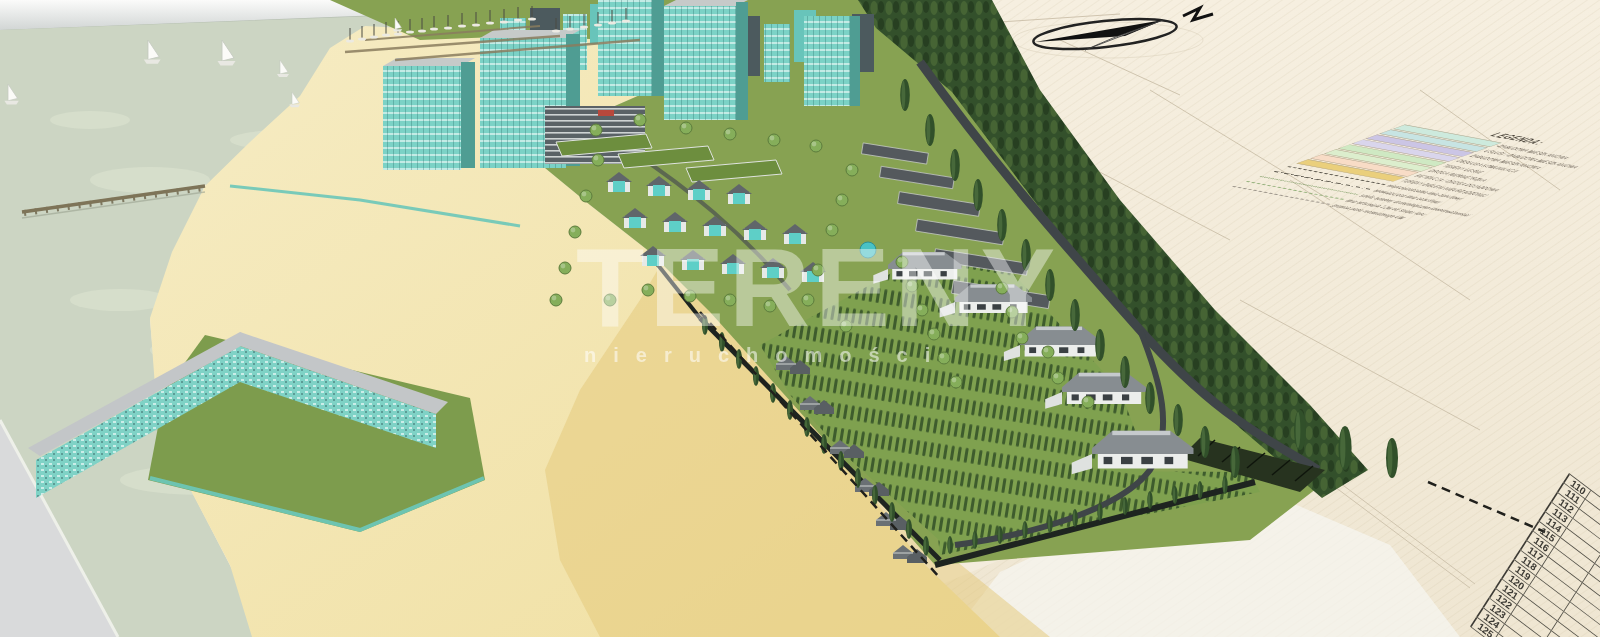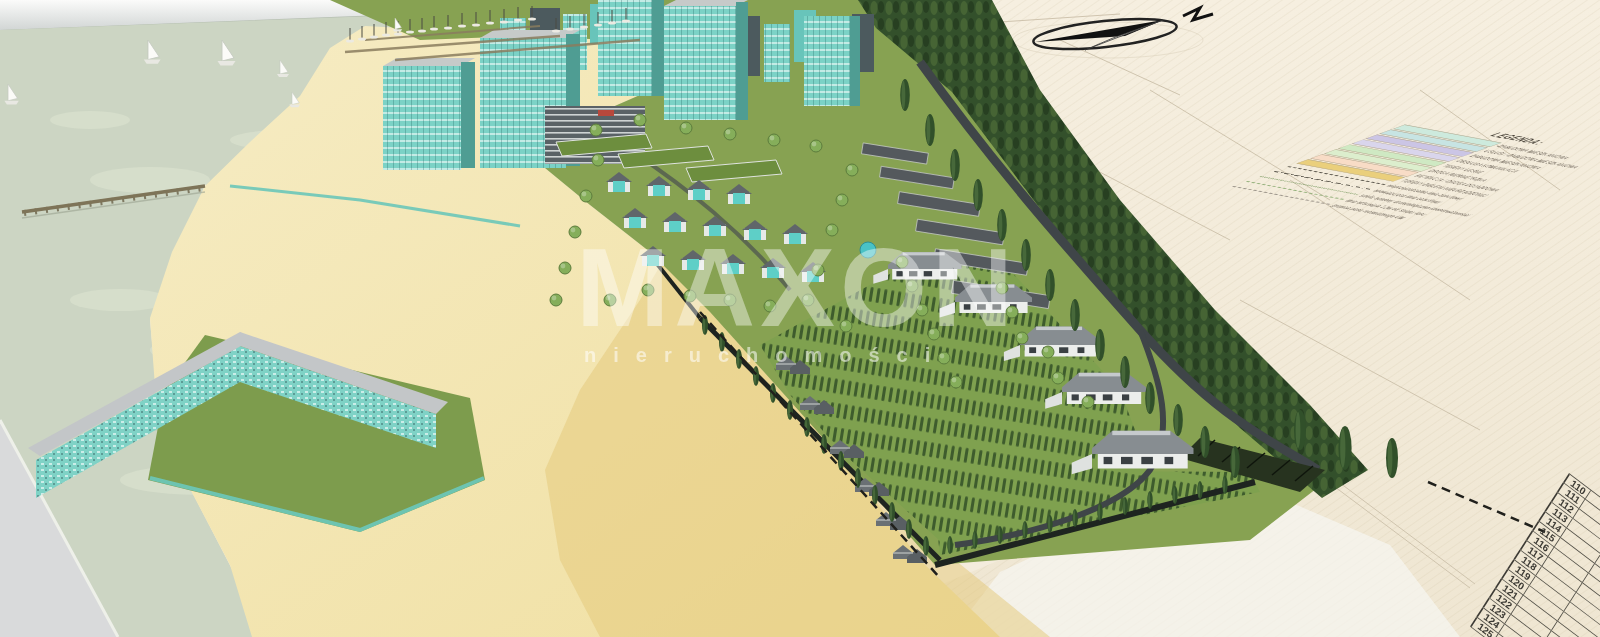--- a/index.html
+++ b/index.html
@@ -442,21 +442,21 @@
 
   <g transform="translate(1105,34)">
     <ellipse rx="72" ry="13" fill="none" stroke="#222" stroke-width="2.5" transform="rotate(-6)"></ellipse>
     <polygon points="-70,8 58,-14 20,2" fill="#111"></polygon>
     <polygon points="58,-14 -20,16 8,4" fill="#f8f5ee" stroke="#333" stroke-width=".8"></polygon>
     <polyline points="78,-18 95,-26 88,-14 108,-20" fill="none" stroke="#111" stroke-width="3"></polyline>
   </g>
 </svg>
 
 <div class="watermark">
-  <div class="wm-brand">MAXON</div>
+  <div class="wm-brand">TERENY</div>
   <div class="wm-sub">nieruchomości</div>
 </div>
 
 <div class="legend">
   <div class="lg-title">LEGENDA:</div>
   <div>
         <div class="lg-row">
           <span class="lg-swatch" style="background: rgb(205, 234, 221);"></span>
           <span class="lg-label">ZABUDOWA MIESZKANIOWA</span>
         </div>

